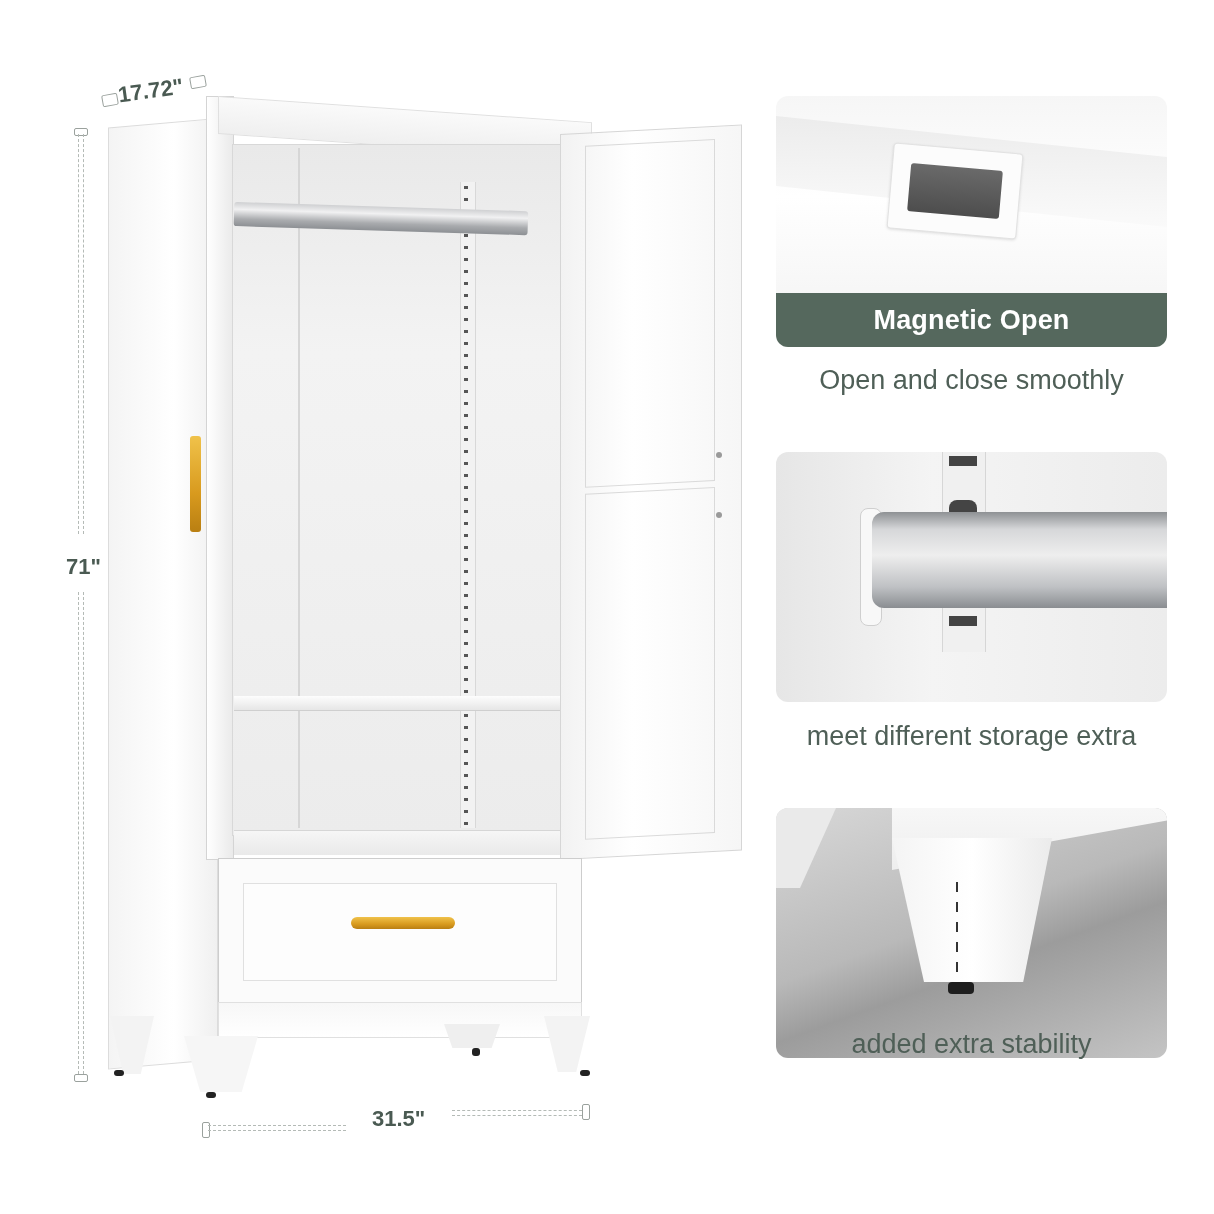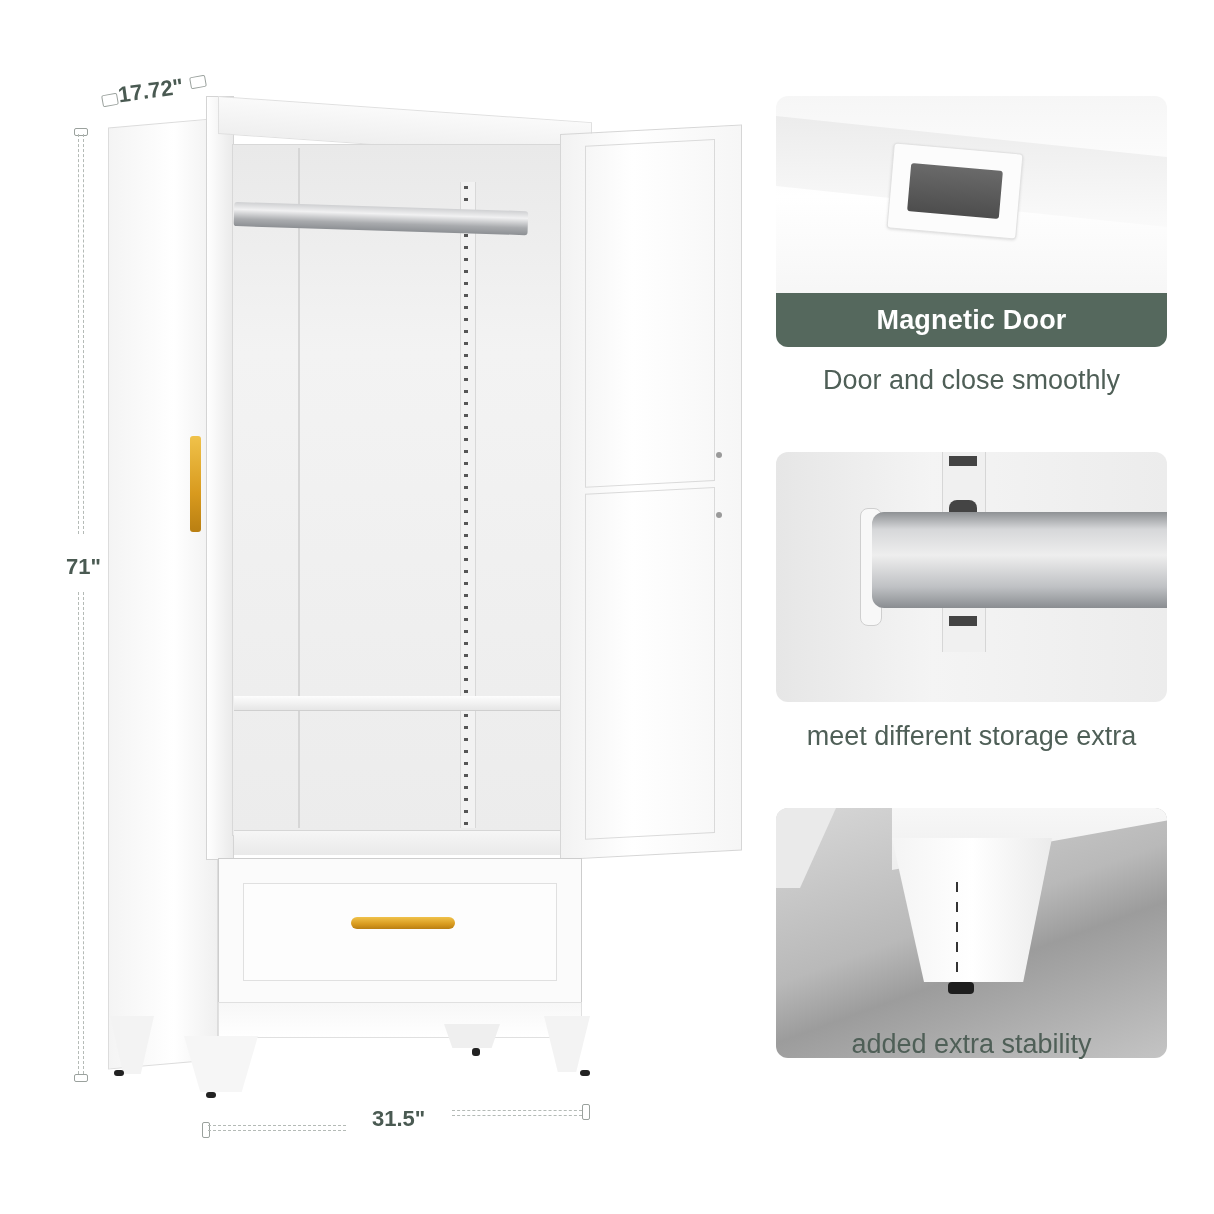--- a/index.html
+++ b/index.html
@@ -90,24 +90,24 @@
   <div class="abs foot" style="left:472px;top:1048px;width:8px;height:8px;"></div>
   <div class="abs foot" style="left:580px;top:1070px;width:10px;height:6px;"></div>
 </div>
 
 <div class="card" style="top:96px;height:251px;background:linear-gradient(180deg,#f6f6f6 0%,#ffffff 40%,#f2f2f2 100%);">
   <div class="abs" style="left:0;top:20px;width:391px;height:70px;background:linear-gradient(175deg,#ececec,#fafafa);transform:skewY(6deg);transform-origin:left top;"></div>
   <div class="abs" style="left:114px;top:52px;width:128px;height:84px;background:#fcfcfc;border:1px solid #e2e2e2;border-radius:4px;transform:rotate(5deg);box-shadow:0 1px 3px rgba(0,0,0,0.12);">
     <div class="abs" style="left:18px;top:18px;width:92px;height:48px;background:linear-gradient(180deg,#6a6a6a,#4d4d4d);border-radius:3px;"></div>
   </div>
   <div class="card-band">
-    <span class="card-title">Magnetic Door</span>
+    <span class="card-title">Magnetic Open</span>
   </div>
 </div>
-<div class="caption" style="top:365px;">Door and close smoothly</div>
+<div class="caption" style="top:365px;">Open and close smoothly</div>
 
 <div class="card" style="top:452px;height:250px;background:linear-gradient(90deg,#e6e6e6,#f4f4f4 40%,#ececec);">
   <div class="abs" style="left:166px;top:0;width:42px;height:200px;background:#f0f0f0;border-left:1px solid #d6d6d6;border-right:1px solid #d6d6d6;">
     <div class="abs" style="left:6px;top:4px;width:28px;height:10px;background:#444;"></div>
     <div class="abs" style="left:6px;top:48px;width:28px;height:12px;background:#444;border-radius:8px 8px 0 0;"></div>
     <div class="abs" style="left:6px;top:164px;width:28px;height:10px;background:#444;"></div>
   </div>
   <div class="abs" style="left:84px;top:56px;width:20px;height:116px;background:#f8f8f8;border:1px solid #cfcfcf;border-radius:8px;"></div>
   <div class="abs rod" style="left:96px;top:60px;width:300px;height:96px;border-radius:12px 0 0 12px;background:linear-gradient(180deg,#8e9194 0%,#d6d7d9 18%,#eeeeee 45%,#bfc1c4 78%,#8a8d91 100%);"></div>
 </div>

